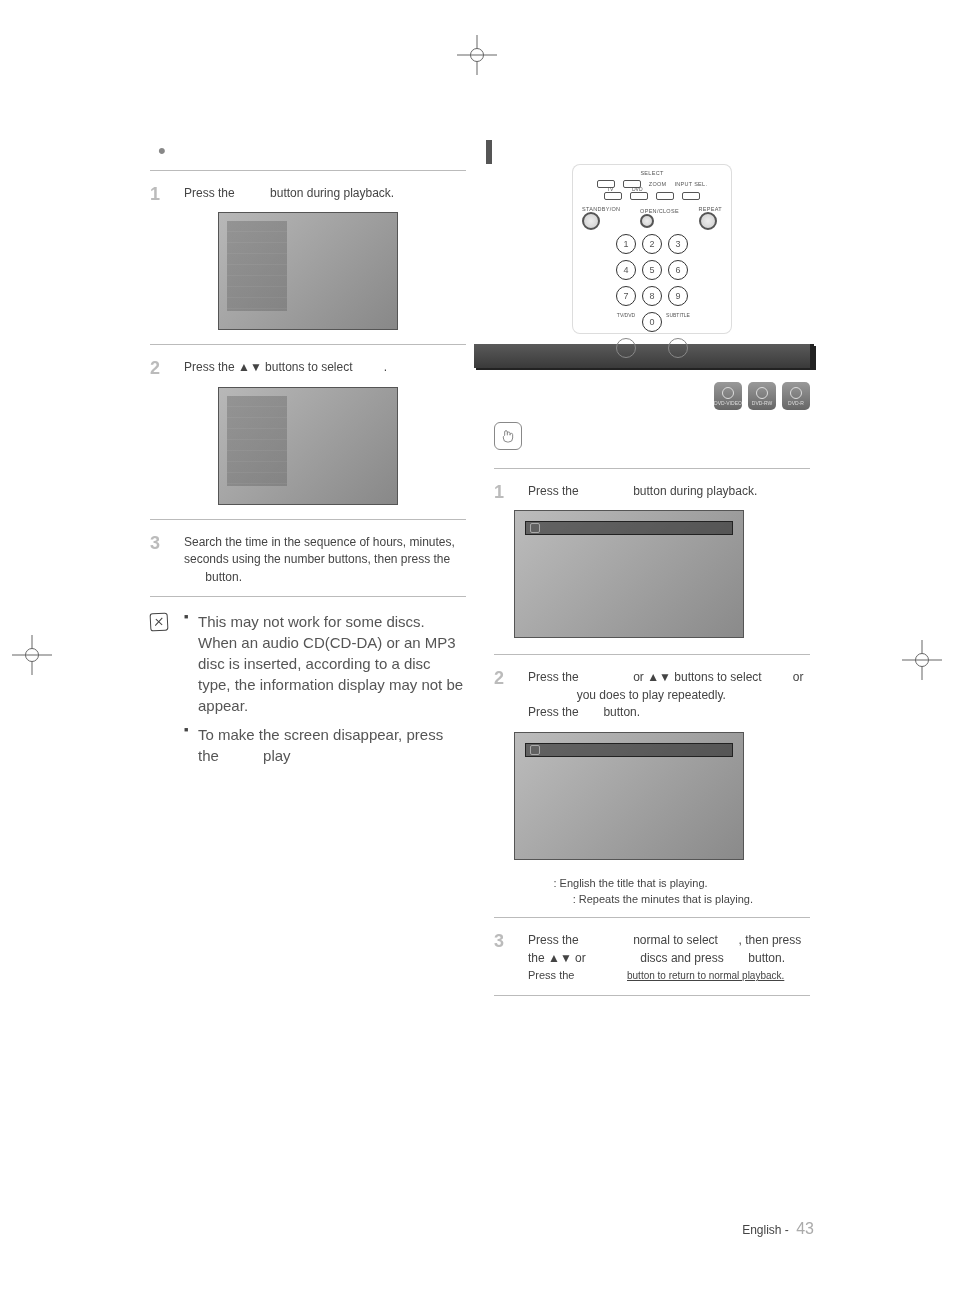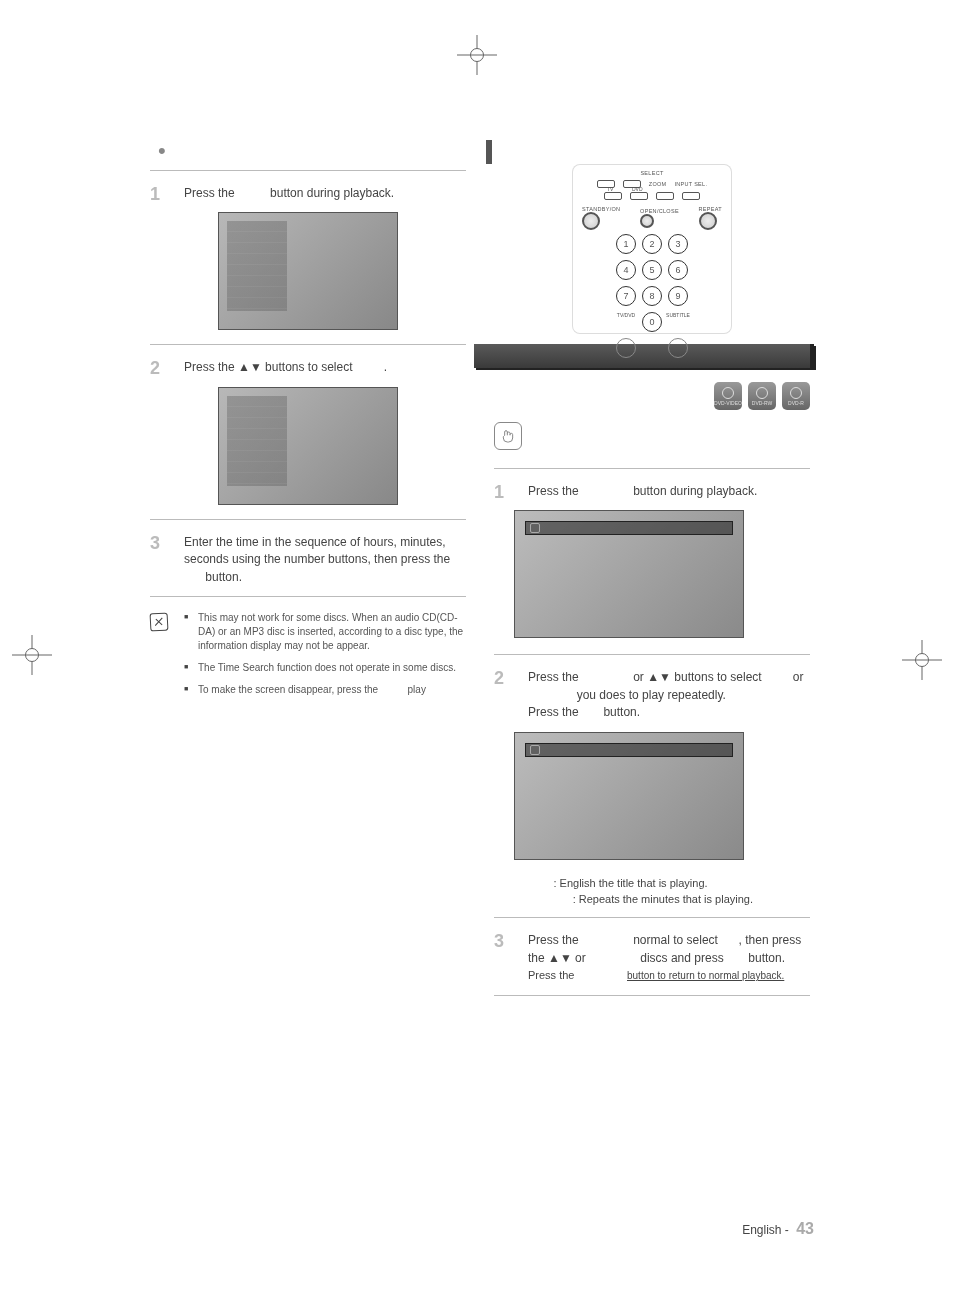--- a/index.html
+++ b/index.html
@@ -82,21 +82,21 @@
     position: relative;
   }
   .screenshot::after{
     content:''; position:absolute; left:8px; top:8px; width:60px; height:90px;
     background: repeating-linear-gradient(#555 0 10px, #666 10px 11px);
     opacity: .35;
   }
 
   .note-block {
     display: grid; grid-template-columns: 24px 1fr; column-gap: 10px;
-    font-size: 10px; color: #555; line-height: 1.4;
+    font-size: 15px; color: #555; line-height: 1.4;
     margin-top: 8px;
   }
   .note-block ul { list-style: none; }
   .note-block li { position:relative; padding-left: 14px; margin-bottom: 8px; }
   .note-block li::before { content:'■'; position:absolute; left:0; top:1px; font-size:7px; color:#444; }
   .note-icon {
     width:18px; height:18px; border:1.5px solid #444; border-radius:3px;
     display:flex; align-items:center; justify-content:center;
     transform: rotate(-3deg);
     margin-top:2px;
@@ -153,21 +153,21 @@
     position:absolute; left:4px; top:1px; width:10px; height:10px;
     border:1px solid #aaa; border-radius:2px;
   }
 
   .legend { font-size:11px; color:#444; padding-left:34px; line-height:1.45; margin-bottom:10px; }
 
   .footer {
     position:absolute; left:150px; right:140px; top:1220px;
     font-size:12px; color:#444; text-align:right;
   }
-  .footer .pg { font-size:16px; color:#aaa; font-weight:bold; margin-left:4px; }
+  .footer .pg { font-size:16px; color:#aaa; font-weight:normal; margin-left:4px; }
 
   .whiteword { color:#fff; font-weight:bold; }
 </style>
 </head>
 <body>
 
 <div class="crop crop-top">
     <div class="ring"></div>
   </div>
 <div class="crop crop-left">
@@ -199,36 +199,35 @@
         <span class="num">2</span>
         <span>Press the ▲▼ buttons to select</span>
         <span class="whiteword">Time</span><span>.</span>
       </div>
       <div class="screenshot"></div>
 
       <hr class="sep">
 
       <div class="step">
         <span class="num">3</span>
-        <span>Enter the time in the sequence of hours, minutes, seconds using the number buttons, then press the</span>
+        <span>Search the time in the sequence of hours, minutes, seconds using the number buttons, then press the</span>
         <span class="whiteword">OK</span>
         <span>button.</span>
       </div>
 
       <hr class="sep">
 
       <div class="note-block">
         <div class="note-icon">
           <svg viewBox="0 0 24 24">
               <path d="M4 19l15-15M6 6l12 12" stroke="#444" stroke-width="2" fill="none"></path>
             </svg>
         </div>
         <ul>
           <li>This may not work for some discs. When an audio CD(CD-DA) or an MP3 disc is inserted, according to a disc type, the information display may not be appear.</li>
-          <li>The Time Search function does not operate in some discs.</li>
           <li>
             <span>To make the screen disappear, press the</span>
             <span class="whiteword">INFO</span>
             <span>play</span>
           </li>
         </ul>
       </div>
     </div>
 
     <div class="right-col">

